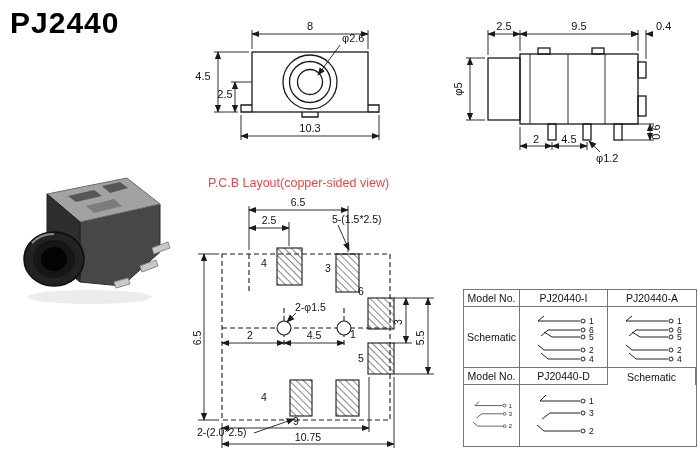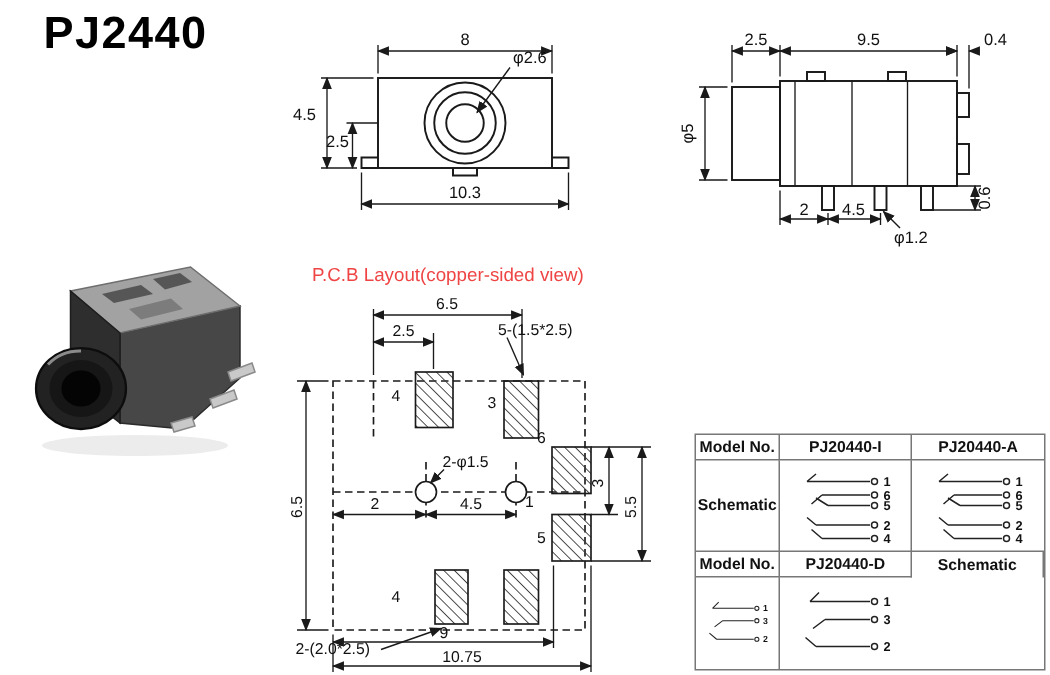--- a/index.html
+++ b/index.html
@@ -1,26 +1,26 @@
 <!DOCTYPE html>
 <html><head>
 <meta charset="utf-8">
 <style>
   html,body{margin:0;padding:0;background:#fff;}
   body{font-family:"Liberation Sans",sans-serif;color:#111;}
   .page{position:relative;width:700px;height:450px;background:#ffffff;overflow:hidden;}
   .abs{position:absolute;}
-  .page-title{position:absolute;left:10px;top:6px;font-size:30px;font-weight:700;letter-spacing:1px;color:#000;margin-left:19px;}
+  .page-title{position:absolute;left:10px;top:6px;font-size:30px;font-weight:700;letter-spacing:1px;color:#000;}
   .pcb-caption{position:absolute;left:208px;top:176px;font-size:12.5px;color:#ef4444;}
   svg text{font-family:"Liberation Sans",sans-serif;}
   .model-table{position:absolute;left:463px;top:289px;display:grid;
     grid-template-columns:56px 88px 88px;grid-template-rows:17px 61px 17px 61px;
     border:1px solid #777;font-size:10.5px;background:#fff;}
   .model-table .td{border-right:1px solid #777;border-bottom:1px solid #777;
-    display:flex;align-items:center;justify-content:center;overflow:hidden;font-weight:bold;}
+    display:flex;align-items:center;justify-content:center;overflow:hidden;}
   .model-table .td.last-col{border-right:none;}
   .model-table .td.last-row{border-bottom:none;}
 </style>
 </head>
 <body>
 
 <div class="page">
 
   <div class="page-title">PJ2440</div>
 

